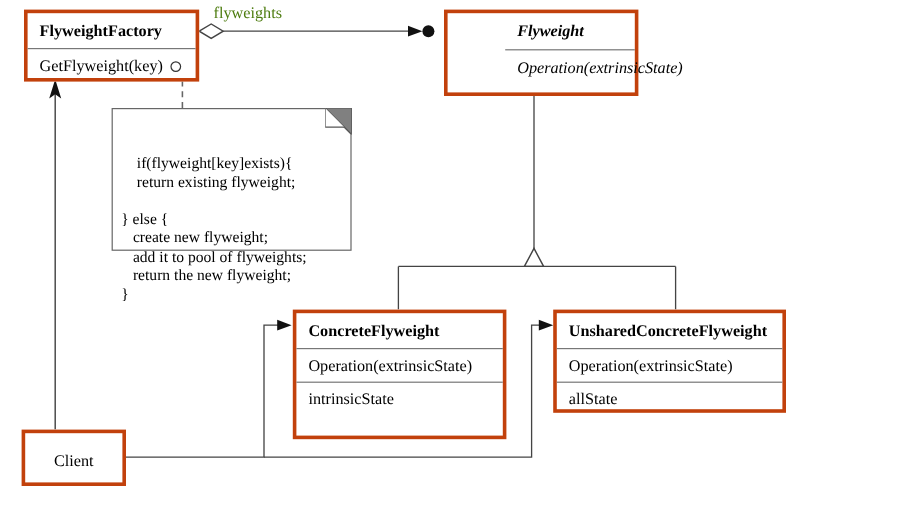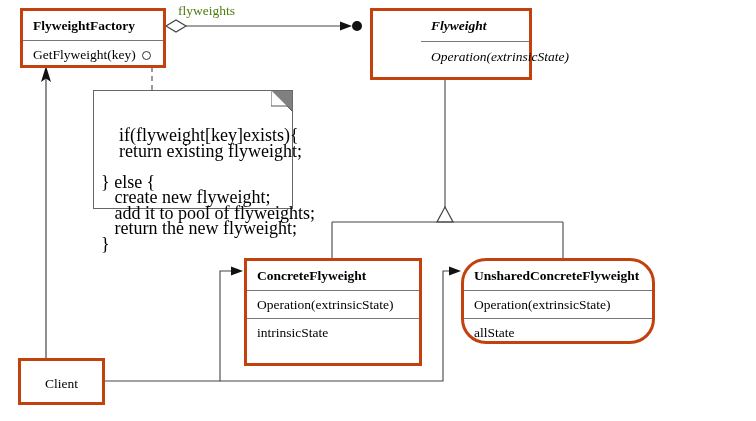--- a/index.html
+++ b/index.html
@@ -55,21 +55,21 @@
     justify-content: center;
     font-weight: normal;
   }
   
   .uml-note {
     position: absolute;
     box-sizing: border-box;
     border: 1px solid #666666;
     background: #ffffff;
     padding: 6px 8px 4px 7px;
-    font-size: 18px;
+    font-size: 13px;
     line-height: 15.5px;
     color: #000000;
     white-space: pre;
   }
   .note-dogear {
     position: absolute;
     right: -1px;
     top: -1px;
     width: 22px;
     height: 22px;
@@ -185,21 +185,21 @@
   </div>
 
   <div class="edge-label" style="left:178px; top:3px;">flyweights</div>
 
   <div class="uml-class" style="left:244px; top:258px; width:178px; height:108px;">
     <div class="uml-row uml-title" style="height:29px;">ConcreteFlyweight</div>
     <div class="uml-row uml-member" style="height:28px;">Operation(extrinsicState)</div>
     <div class="uml-row uml-member" style="height:29px;">intrinsicState</div>
   </div>
 
-  <div class="uml-class" style="left:461px; top:258px; width:194px; height:86px;border-radius:25px;">
+  <div class="uml-class" style="left:461px; top:258px; width:194px; height:86px;">
     <div class="uml-row uml-title" style="height:29px;">UnsharedConcreteFlyweight</div>
     <div class="uml-row uml-member" style="height:28px;">Operation(extrinsicState)</div>
     <div class="uml-row uml-member" style="height:29px;">allState</div>
   </div>
 
   <div class="uml-class" style="left:18px; top:358px; width:87px; height:47px;">
     <div class="uml-row uml-plain" style="height:45px; justify-content:center;">Client</div>
   </div>
 
 </div>

